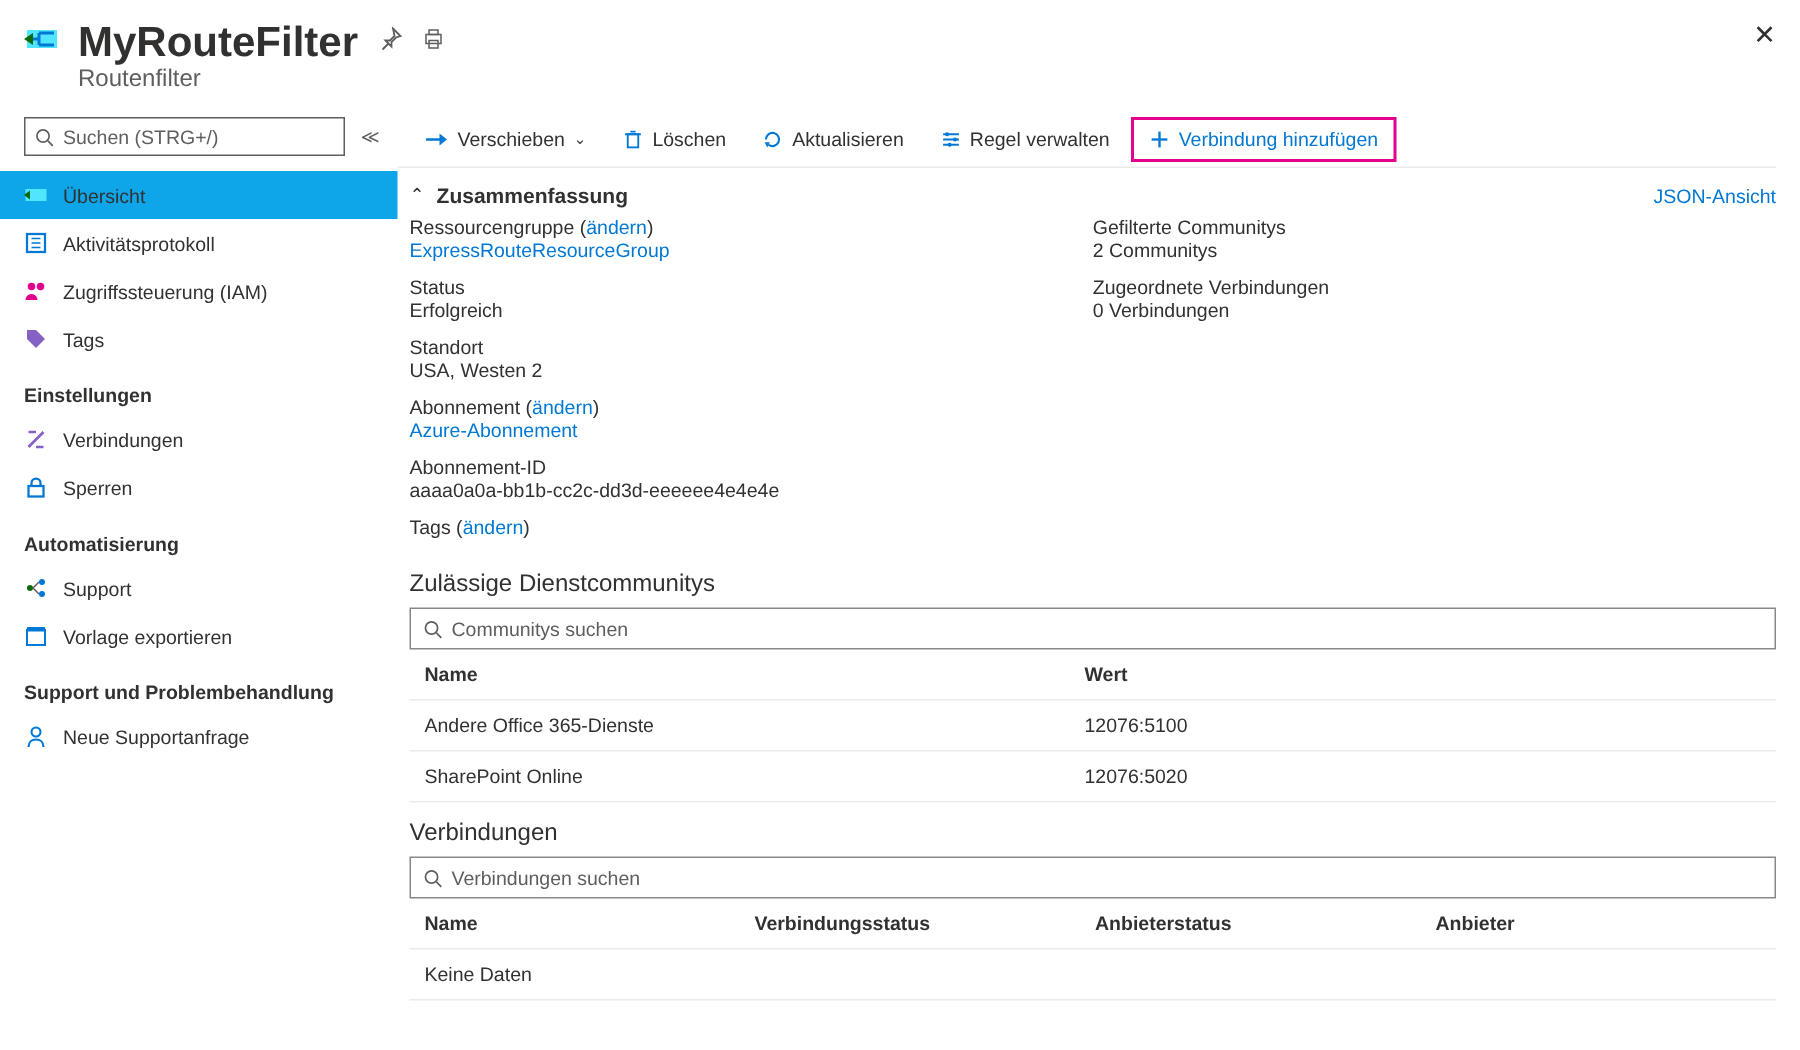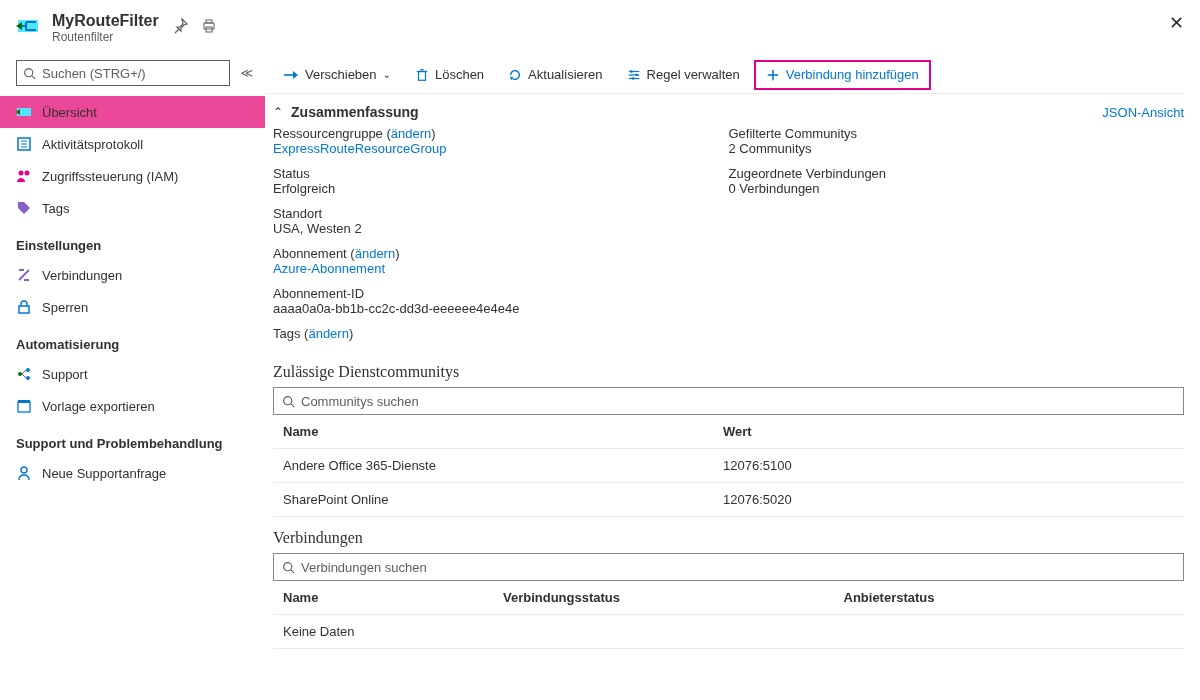--- a/index.html
+++ b/index.html
@@ -1,33 +1,33 @@
 <!DOCTYPE html>
 <html><head>
 <meta charset="utf-8">
 <style>
   * { box-sizing: border-box; margin: 0; padding: 0; }
   body { font-family: "Segoe UI", Arial, sans-serif; font-size: 13px; color: #323130; background: #fff; }
   .header { display: flex; align-items: flex-start; padding: 12px 16px 12px 16px; }
   .header-icon { margin-right: 12px; margin-top: 2px; }
   .header-title-block { flex: 1; display: flex; align-items: flex-start; }
   .title-col { display: flex; flex-direction: column; }
-  .header-title { font-size: 16px; font-weight: 600; color: #323130; }
-  .header-subtitle { font-size: 12px; color: #605e5c; }
+  .header-title { font-size: 28px; font-weight: 600; color: #323130; }
+  .header-subtitle { font-size: 16px; color: #605e5c; }
   .header-actions { display: flex; gap: 12px; margin-left: 14px; margin-top: 6px; color: #605e5c; }
   .header-close { margin-left: auto; font-size: 18px; color: #323130; cursor: pointer; }
 
   .body { display: flex; }
   .sidebar { width: 265px; padding: 0 0px; }
   .search-wrap { display: flex; align-items: center; gap: 10px; padding: 4px 12px 10px 16px; }
   .search-box { flex: 1; display: flex; align-items: center; border: 1px solid #605e5c; height: 26px; padding: 0 6px; font-size: 13px; color: #605e5c; gap: 6px; }
   .chev-collapse { color: #605e5c; font-size: 12px; }
 
   .nav-item { display: flex; align-items: center; height: 32px; padding: 0 16px; gap: 10px; cursor: pointer; font-size: 13px; color: #323130; }
-  .nav-item.active { background: #ec4899; text-align: center; }
+  .nav-item.active { background: #0ea5e9; text-align: center; }
   .nav-item .icn { width: 16px; display: flex; justify-content: center; }
   .nav-section { padding: 14px 16px 6px 16px; font-size: 13px; font-weight: 600; color: #323130; }
 
   .main { flex: 1; padding: 0 16px 20px 0; }
   .toolbar { display: flex; align-items: center; height: 38px; border-bottom: 1px solid #edebe9; gap: 4px; padding-left: 8px;}
   .tool-btn { display: flex; align-items: center; gap: 6px; padding: 0 10px; height: 30px; font-size: 13px; color: #323130; cursor: pointer; }
   .tool-btn .ticon { color: #0078d4; }
   .tool-btn.highlight { border: 2px solid #e3008c; color: #0078d4; }
   .tool-btn.highlight .ticon { color: #0078d4; }
 
@@ -38,21 +38,21 @@
 
   .summary { display: flex; padding: 0 0 0 8px; }
   .col { flex: 1; }
   .field { margin-bottom: 10px; }
   .field-label { font-size: 13px; color: #323130; }
   .field-label .chg { color: #0078d4; cursor: pointer; }
   .field-value { font-size: 13px; }
   .link { color: #0078d4; cursor: pointer; }
   .id-row { display:flex; align-items:center; gap:8px; }
 
-  .subheading { font-size: 16px; color: #323130; margin: 12px 0 6px 8px; font-family: Liberation Serif, serif; }
+  .subheading { font-size: 16px; color: #323130; margin: 12px 0 6px 8px; }
   .searchline { display: flex; align-items: center; border: 1px solid #8a8886; height: 28px; margin: 0 0 0 8px; padding: 0 8px; gap: 6px; color: #605e5c; }
   .tbl { margin-left: 8px; }
   .tbl-head, .tbl-row { display: flex; align-items: center; height: 34px; border-bottom: 1px solid #edebe9; font-size: 13px; }
   .tbl-head { font-weight: 700; }
   .c-2 > div:nth-child(1){ flex: 0 0 450px; padding-left:10px;}
   .c-2 > div:nth-child(2){ flex: 1; }
   .c-4 > div { flex: 1; }
   .c-4 > div:nth-child(1){ flex: 0 0 230px; padding-left:10px;}
   svg { display: block; }
 </style>
@@ -332,20 +332,21 @@
             <line x1="11" y1="11" x2="15" y2="15" stroke="#605e5c" stroke-width="1.4"></line>
           </svg>
         </span>
       <span>Verbindungen suchen</span>
     </div>
     <div class="tbl">
       <div class="tbl-head c-4">
         <div>Name</div>
         <div>Verbindungsstatus</div>
         <div>Anbieterstatus</div>
+        <div>Anbieter</div>
       </div>
       <div class="tbl-row c-4">
         <div>Keine Daten</div>
         <div></div>
           <div></div>
           <div></div>
       </div>
     </div>
   </div>
 </div>

